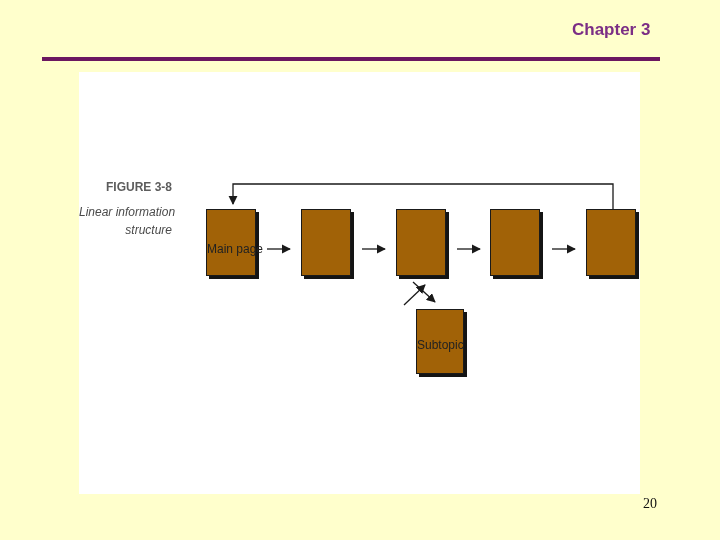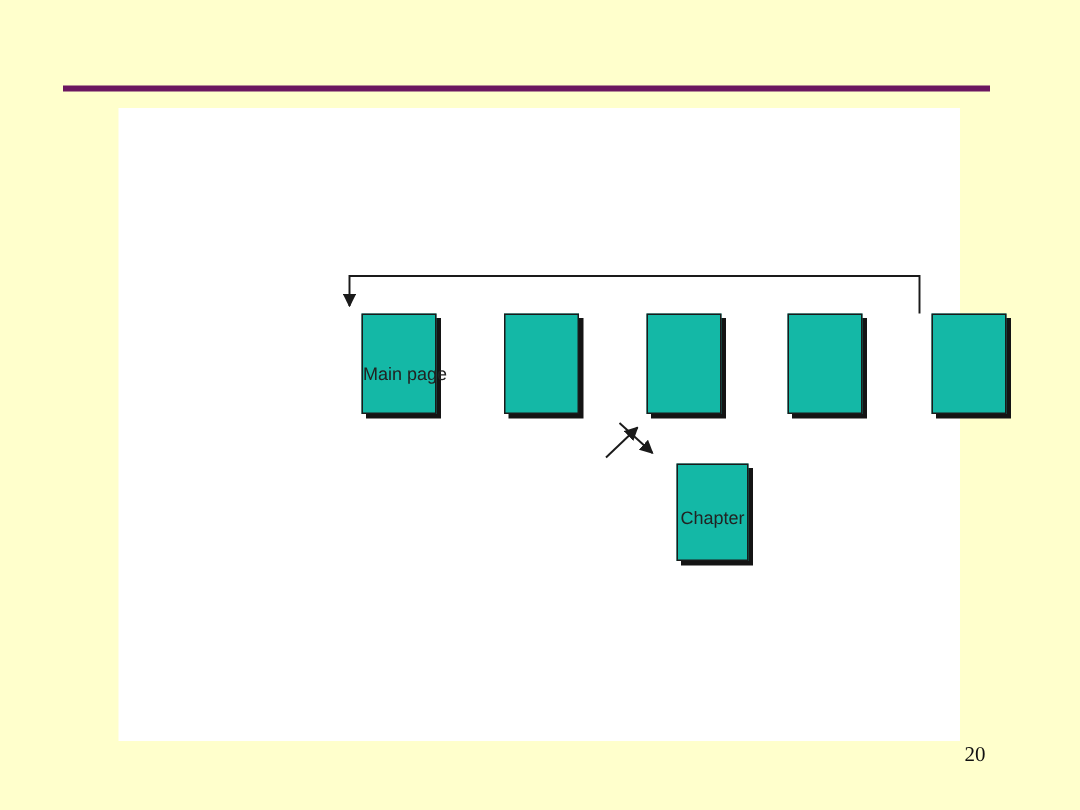--- a/index.html
+++ b/index.html
@@ -46,25 +46,24 @@
   .cap-line {
     font-size: 12px; font-style: italic; color: #4A4A4A;
     line-height: 18px; white-space: nowrap;
   }
   .connectors {
     position: absolute; left: 0; top: 0;
   }
   .pbox {
     position: absolute; top: 137px;
     width: 50px; height: 67px;
-    background: #14b8a6;
+    background: #a16207;
     border: 1px solid #1A1A1A;
     box-shadow: 3px 3px 0 #141414;
     box-sizing: border-box;
-    margin-left: 35px;
   }
   .pbox.subtopic {
     left: 337px; top: 237px;
     width: 48px; height: 65px;
   }
   .blabel {
     position: absolute; left: 0; right: 0;
     text-align: center;
     font-size: 12px; color: #222222;
     white-space: nowrap; line-height: 12px;
@@ -73,24 +72,30 @@
     position: absolute; left: 643px; top: 496px;
     font-family: "Liberation Serif", serif;
     font-size: 14px; color: #111111;
   }
 </style>
 </head>
 <body>
 
 <div class="slide">
 
+  <div class="chapter">Chapter 3</div>
   <div class="rule"></div>
 
   <div class="panel">
 
+    <div class="caption">
+      <div class="fig-label">FIGURE 3-8</div>
+      <div class="cap-line">Linear information</div>
+      <div class="cap-line">structure</div>
+    </div>
 
     <svg class="connectors" width="561" height="422" viewBox="0 0 561 422">
       <defs>
         <marker id="ah" viewBox="0 0 10 10" refX="9" refY="5" markerWidth="7" markerHeight="7" orient="auto">
           <path d="M0,0 L10,5 L0,10 z" fill="#1A1A1A"></path>
         </marker>
       </defs>
 
       <polyline points="534,137 534,112 154,112 154,132" fill="none" stroke="#1A1A1A" stroke-width="1.3" marker-end="url(#ah)"></polyline>
 
@@ -105,20 +110,20 @@
 
     <div class="pbox" style="left:127px">
       <div class="blabel" style="top:33px">Main page</div>
     </div>
     <div class="pbox" style="left:222px"></div>
     <div class="pbox" style="left:317px"></div>
     <div class="pbox" style="left:411px"></div>
     <div class="pbox" style="left:507px"></div>
 
     <div class="pbox subtopic">
-      <div class="blabel" style="top:29px">Chapter</div>
+      <div class="blabel" style="top:29px">Subtopic</div>
     </div>
 
   </div>
 
   <div class="pagenum">20</div>
 
 </div>
 
 </body></html>

